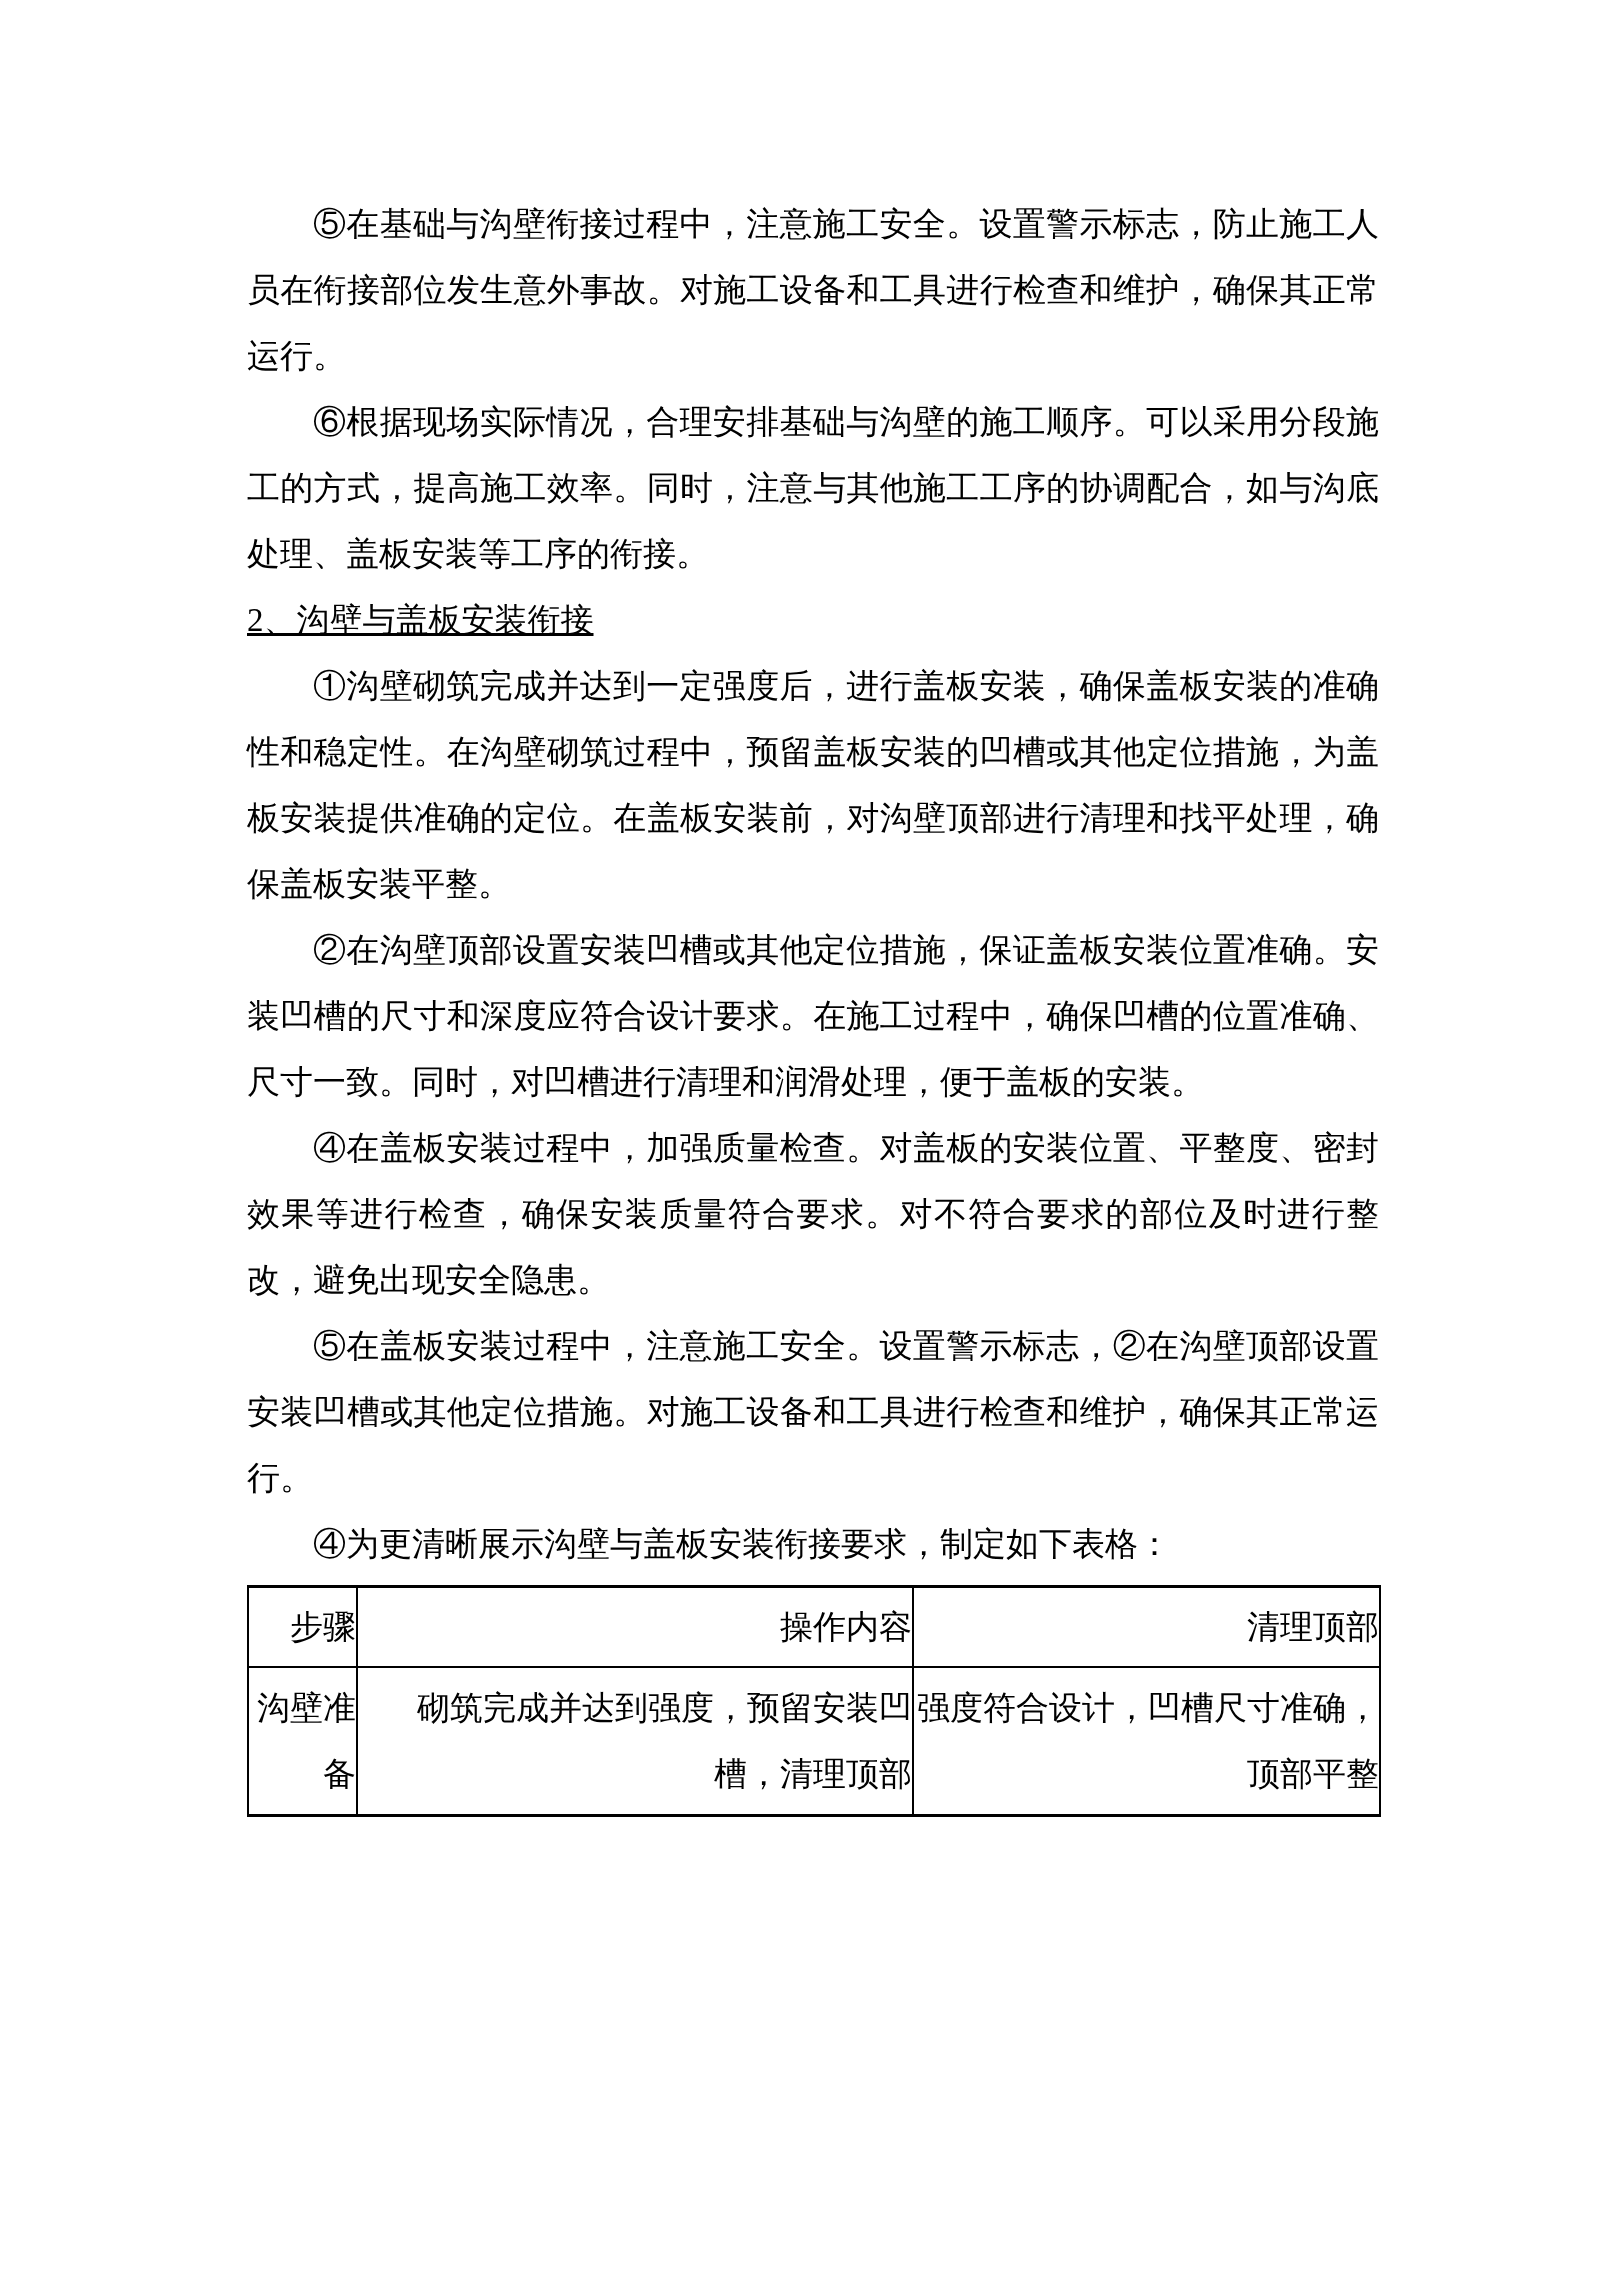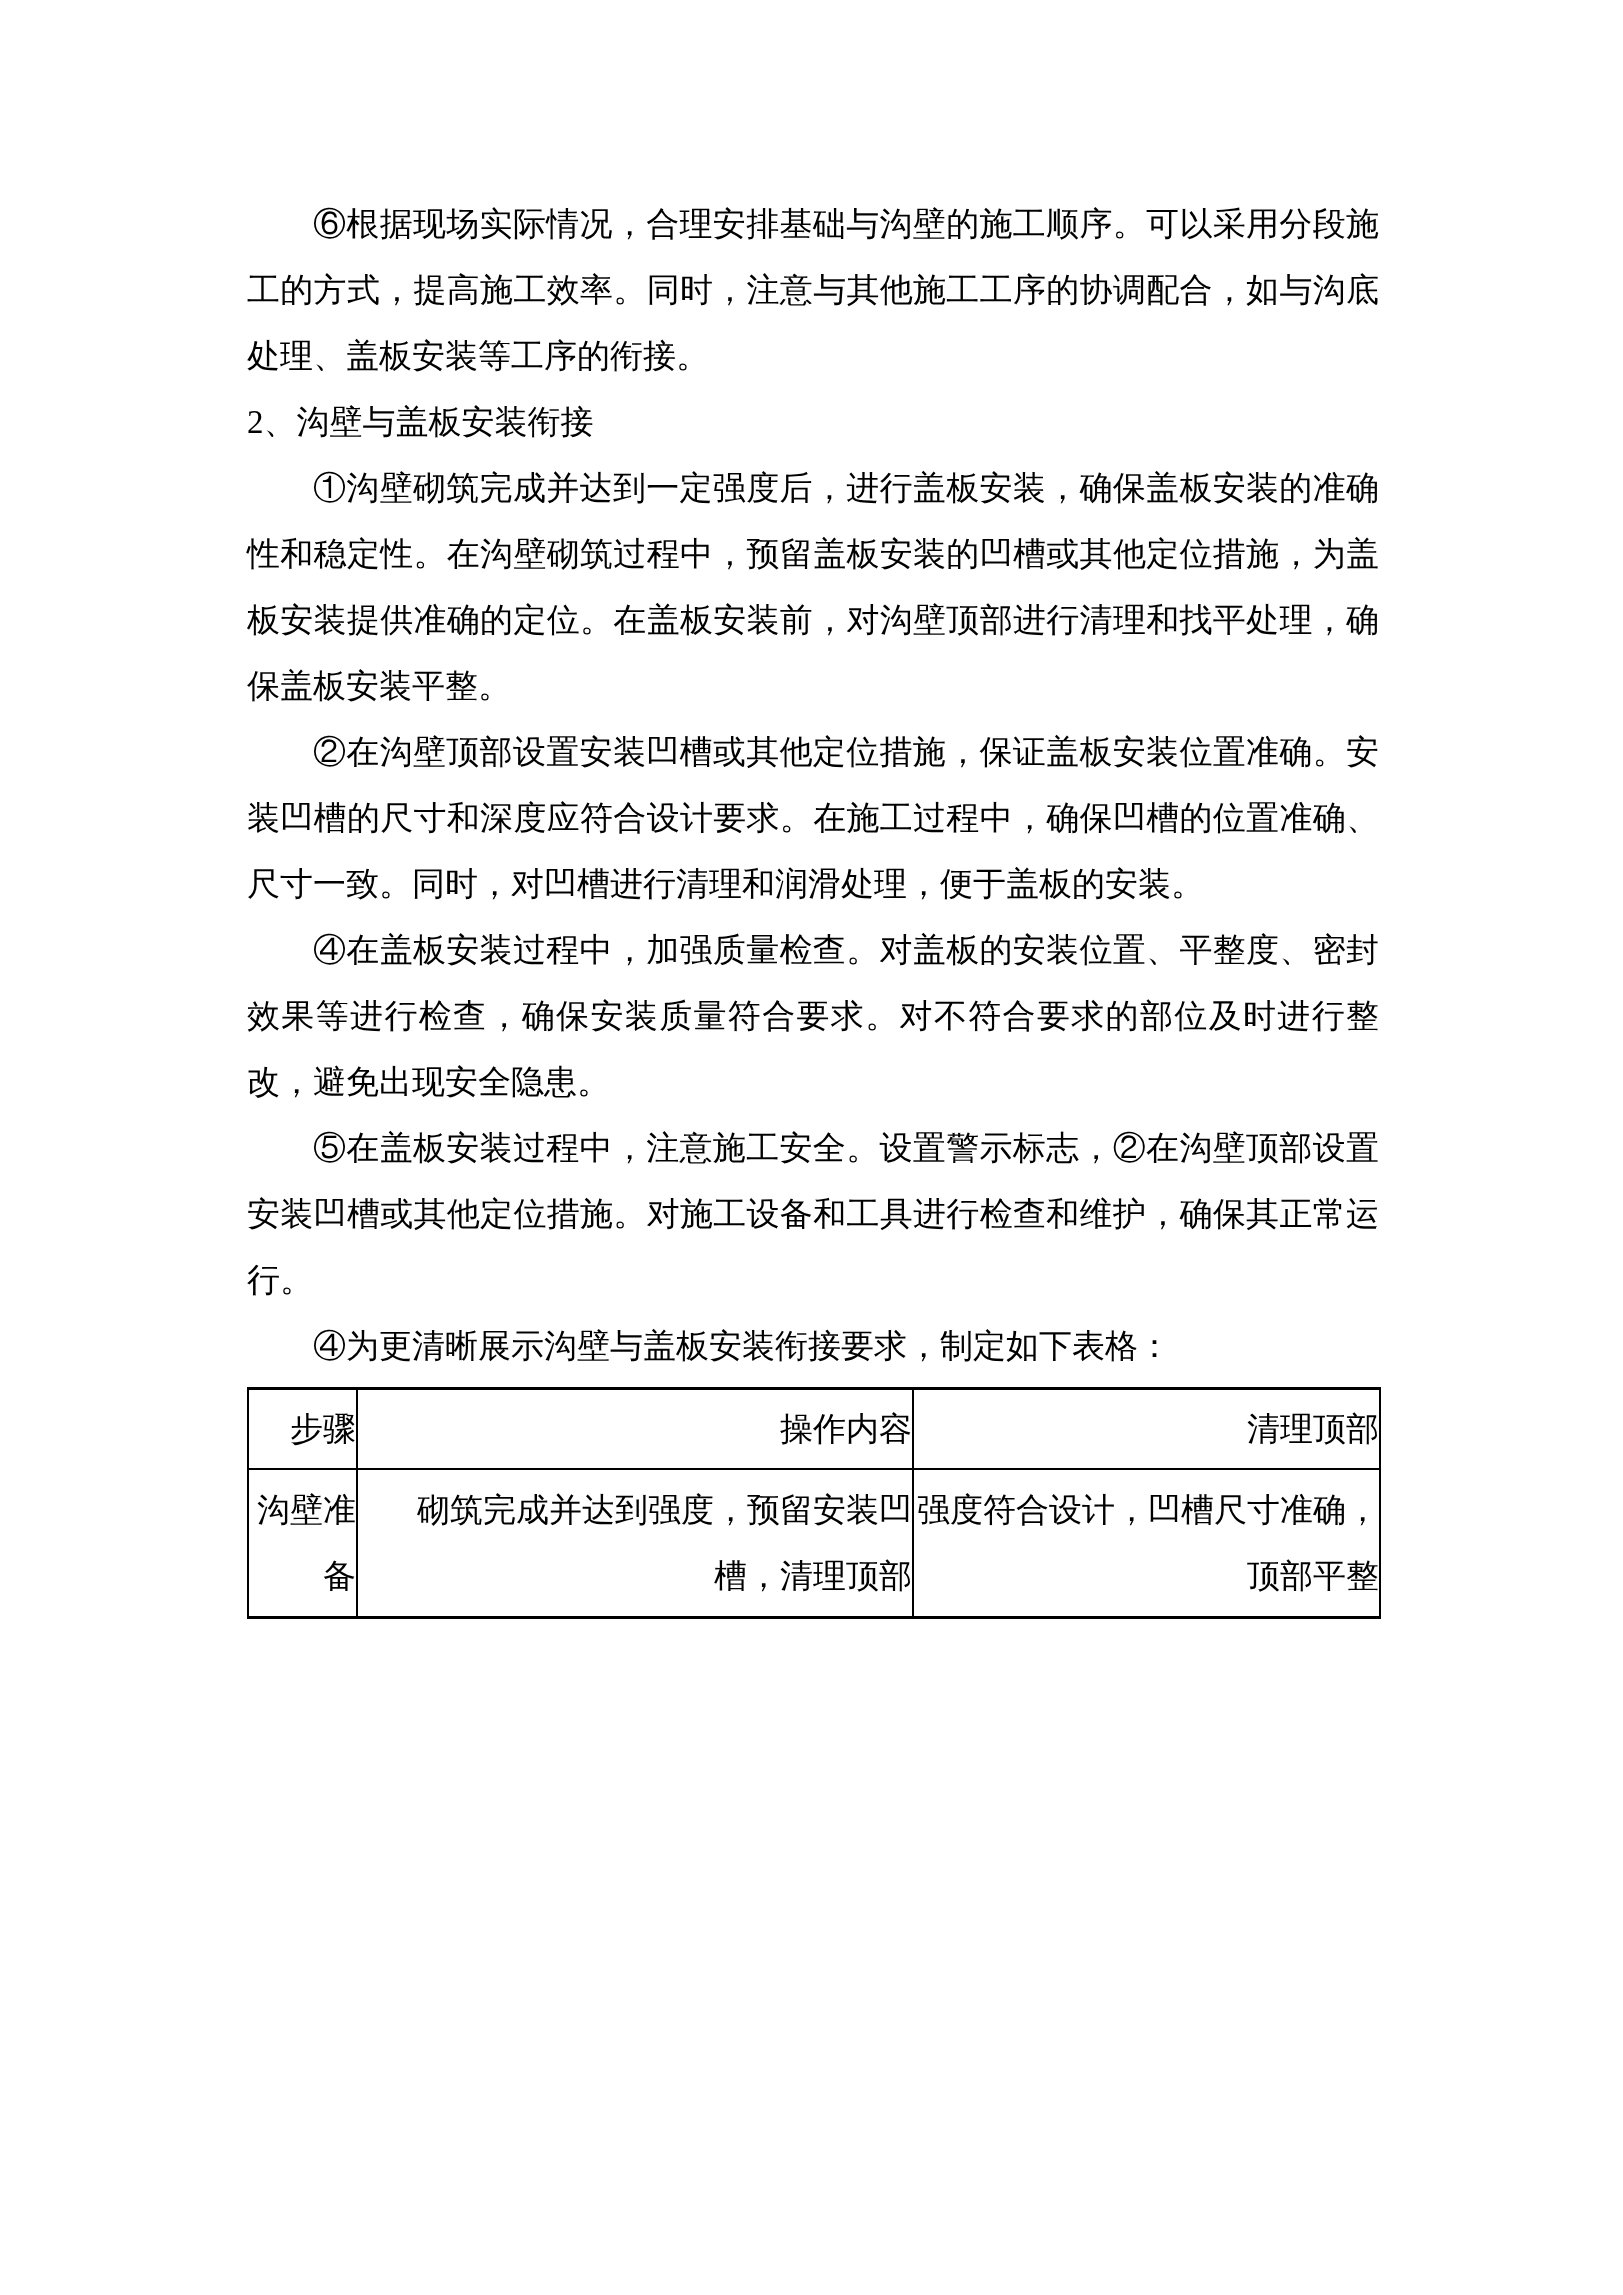--- a/index.html
+++ b/index.html
@@ -22,20 +22,21 @@
     margin:0;
     font-size:33px;
     line-height:66px;
     text-align:justify;
     text-align-last:left;
     text-indent:2em;
     word-break:normal;
   }
   .heading{
     text-indent:0;
+    text-decoration:underline;
   }
   table.req-table{
     table-layout:fixed;
     border-collapse:collapse;
     width:1132px;
     margin-top:7.9px;
     border-top:3.9px solid #000;
     border-bottom:3.9px solid #000;
   }
   .req-table th,
@@ -54,20 +55,21 @@
   .col-step{width:109px;}
   .col-op{width:556px;}
   .col-quality{width:467px;}
 </style>
 </head>
 <body>
 
 <div class="page">
   <div class="content">
 
+    <p class="para">⑤在基础与沟壁衔接过程中，注意施工安全。设置警示标志，防止施工人员在衔接部位发生意外事故。对施工设备和工具进行检查和维护，确保其正常运行。</p>
     <p class="para">⑥根据现场实际情况，合理安排基础与沟壁的施工顺序。可以采用分段施工的方式，提高施工效率。同时，注意与其他施工工序的协调配合，如与沟底处理、盖板安装等工序的衔接。</p>
 
     <p class="para heading">2、沟壁与盖板安装衔接</p>
 
     <p class="para">①沟壁砌筑完成并达到一定强度后，进行盖板安装，确保盖板安装的准确性和稳定性。在沟壁砌筑过程中，预留盖板安装的凹槽或其他定位措施，为盖板安装提供准确的定位。在盖板安装前，对沟壁顶部进行清理和找平处理，确保盖板安装平整。</p>
     <p class="para">②在沟壁顶部设置安装凹槽或其他定位措施，保证盖板安装位置准确。安装凹槽的尺寸和深度应符合设计要求。在施工过程中，确保凹槽的位置准确、尺寸一致。同时，对凹槽进行清理和润滑处理，便于盖板的安装。</p>
     <p class="para">④在盖板安装过程中，加强质量检查。对盖板的安装位置、平整度、密封效果等进行检查，确保安装质量符合要求。对不符合要求的部位及时进行整改，避免出现安全隐患。</p>
     <p class="para">⑤在盖板安装过程中，注意施工安全。设置警示标志，②在沟壁顶部设置安装凹槽或其他定位措施。对施工设备和工具进行检查和维护，确保其正常运行。</p>
     <p class="para">④为更清晰展示沟壁与盖板安装衔接要求，制定如下表格：</p>
 

